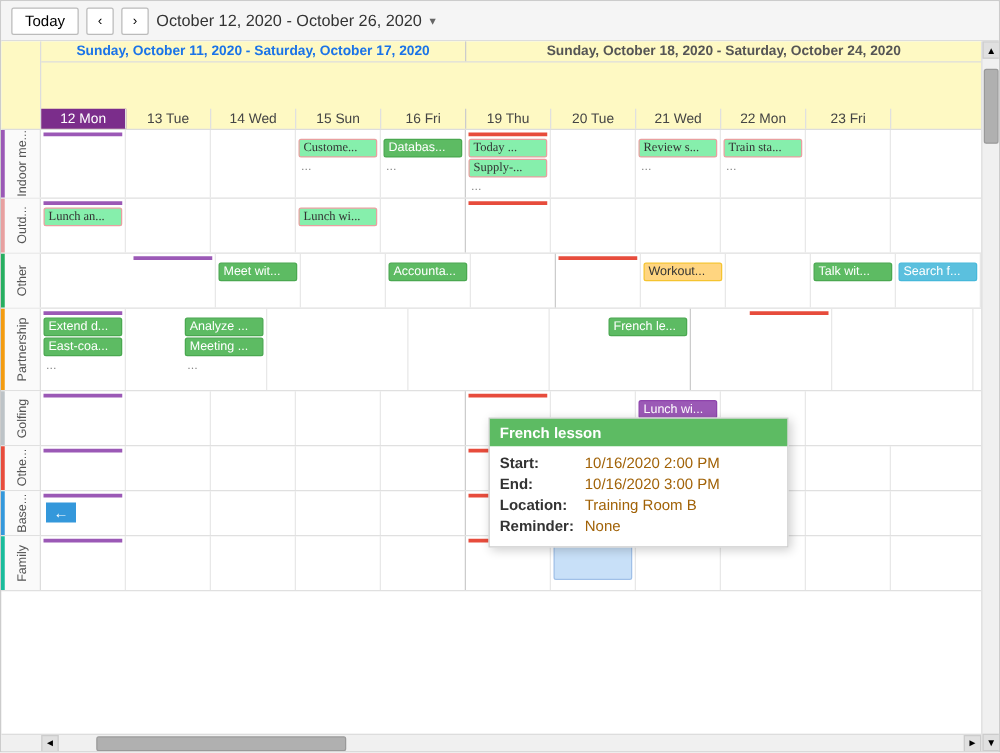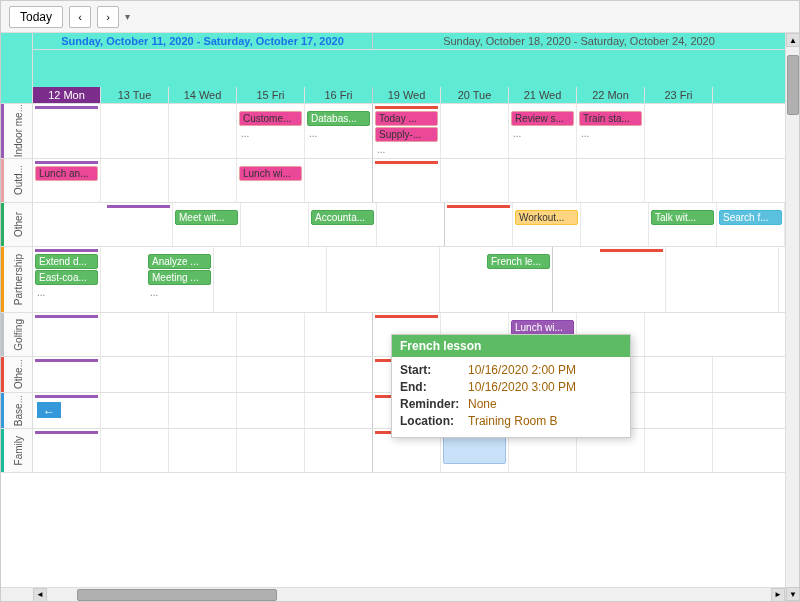--- a/index.html
+++ b/index.html
@@ -54,21 +54,21 @@
       padding: 1px 3px;
       font-size: 10px;
       margin-bottom: 1px;
       white-space: nowrap;
       overflow: hidden;
       text-overflow: ellipsis;
       cursor: pointer;
       display: block;
     }
     
-    .event-pink { background: #ec4899; border: 1px solid #e8a0a0; color: #333; }
+    .event-pink { background: #86efac; border: 1px solid #e8a0a0; color: #333; font-family: Liberation Serif, serif; }
     .event-green { background: #5dbb63; border: 1px solid #4aa850; color: #fff; }
     .event-orange { background: #ffd580; border: 1px solid #f5c430; color: #333; }
     .event-purple { background: #9b59b6; border: 1px solid #8e44ad; color: #fff; }
     .event-teal { background: #5bc0de; border: 1px solid #46b8da; color: #fff; }
     
     .more-link {
       color: #888;
       font-size: 10px;
       cursor: pointer;
       padding: 1px 2px;
@@ -130,43 +130,44 @@
   </style>
 </head>
 <body>
 
 <div class="calendar-container">
 
   <div class="toolbar">
     <button class="btn-today">Today</button>
     <button class="btn-nav">‹</button>
     <button class="btn-nav">›</button>
+    <span class="date-range">October 12, 2020 - October 26, 2020</span>
     <span class="dropdown-arrow">▾</span>
   </div>
 
   <div class="grid-wrapper">
 
     <div style="display:flex;flex-direction:column;flex:1;overflow:hidden;">
 
-      <div style="display:flex;border-bottom:1px solid #ddd;background:#5eead4;">
+      <div style="display:flex;border-bottom:1px solid #ddd;background:#fef9c3;">
 
         <div style="width:32px;min-width:32px;border-right:1px solid #ddd;"></div>
 
         <div style="flex:1;display:flex;flex-direction:column;">
           <div style="display:flex;border-bottom:1px solid #ddd;">
             <div style="width:340px;border-right:1px solid #ccc;text-align:center;padding:2px 4px;font-size:11px;color:#1a73e8;font-weight:bold;">Sunday, October 11, 2020 - Saturday, October 17, 2020</div>
-            <div style="flex:1;text-align:center;padding:2px 4px;font-size:11px;color:#555;">Sunday, October 18, 2020 - Saturday, October 24, 2020</div>
+            <div style="flex:1;text-align:center;padding:2px 4px;font-size:11px;color:#555;font-weight:bold;">Sunday, October 18, 2020 - Saturday, October 24, 2020</div>
           </div>
           <div style="display:flex;margin-top:37px;">
             <div style="width:68px;min-width:68px;text-align:center;padding:2px 4px;font-size:11px;background:#7b2d8b;color:#fff;border-right:1px solid #e0e0e0;">12 Mon</div>
             <div style="width:68px;min-width:68px;text-align:center;padding:2px 4px;font-size:11px;color:#444;border-right:1px solid #e0e0e0;">13 Tue</div>
             <div style="width:68px;min-width:68px;text-align:center;padding:2px 4px;font-size:11px;color:#444;border-right:1px solid #e0e0e0;">14 Wed</div>
-            <div style="width:68px;min-width:68px;text-align:center;padding:2px 4px;font-size:11px;color:#444;border-right:1px solid #e0e0e0;">15 Fri</div>
+            <div style="width:68px;min-width:68px;text-align:center;padding:2px 4px;font-size:11px;color:#444;border-right:1px solid #e0e0e0;">15 Sun</div>
             <div style="width:68px;min-width:68px;text-align:center;padding:2px 4px;font-size:11px;color:#444;border-right:1px solid #ccc;">16 Fri</div>
-            <div style="width:68px;min-width:68px;text-align:center;padding:2px 4px;font-size:11px;color:#444;border-right:1px solid #e0e0e0;">19 Wed</div>
+            <div style="width:68px;min-width:68px;text-align:center;padding:2px 4px;font-size:11px;color:#444;border-right:1px solid #e0e0e0;">19 Thu</div>
             <div style="width:68px;min-width:68px;text-align:center;padding:2px 4px;font-size:11px;color:#444;border-right:1px solid #e0e0e0;">20 Tue</div>
             <div style="width:68px;min-width:68px;text-align:center;padding:2px 4px;font-size:11px;color:#444;border-right:1px solid #e0e0e0;">21 Wed</div>
             <div style="width:68px;min-width:68px;text-align:center;padding:2px 4px;font-size:11px;color:#444;border-right:1px solid #e0e0e0;">22 Mon</div>
             <div style="width:68px;min-width:68px;text-align:center;padding:2px 4px;font-size:11px;color:#444;border-right:1px solid #e0e0e0;">23 Fri</div>
           </div>
         </div>
       </div>
 
       <div style="flex:1;overflow-y:auto;position:relative;">
 
@@ -501,26 +502,26 @@
           <div class="tooltip-body">
             <div class="tooltip-row">
               <span class="tooltip-label">Start:</span>
               <span class="tooltip-value">10/16/2020  2:00 PM</span>
             </div>
             <div class="tooltip-row">
               <span class="tooltip-label">End:</span>
               <span class="tooltip-value">10/16/2020  3:00 PM</span>
             </div>
             <div class="tooltip-row">
+              <span class="tooltip-label">Location:</span>
+              <span class="tooltip-value">Training Room B</span>
+            </div>
+            <div class="tooltip-row">
               <span class="tooltip-label">Reminder:</span>
               <span class="tooltip-value">None</span>
-            </div>
-            <div class="tooltip-row">
-              <span class="tooltip-label">Location:</span>
-              <span class="tooltip-value">Training Room B</span>
             </div>
           </div>
         </div>
 
       </div>
 
       <div style="height:14px;background:#f0f0f0;border-top:1px solid #ddd;display:flex;">
         <div style="width:32px;min-width:32px;"></div>
         <div style="display:flex;flex:1;align-items:center;">
           <div style="width:14px;height:14px;background:#e0e0e0;border:1px solid #ccc;display:flex;align-items:center;justify-content:center;cursor:pointer;font-size:8px;">◄</div>

